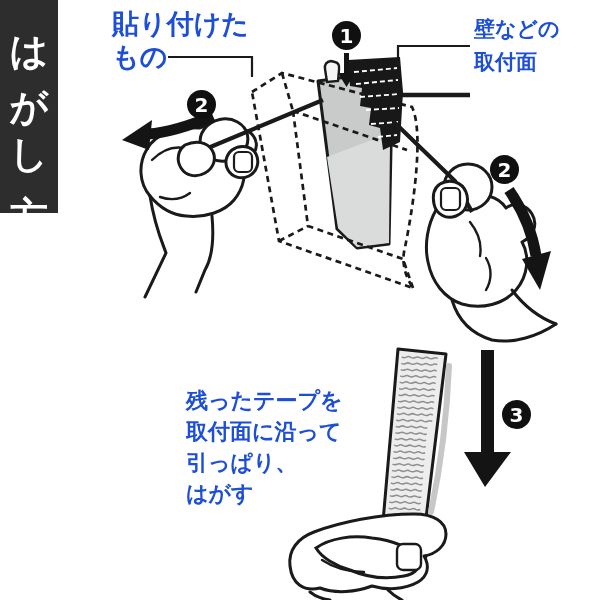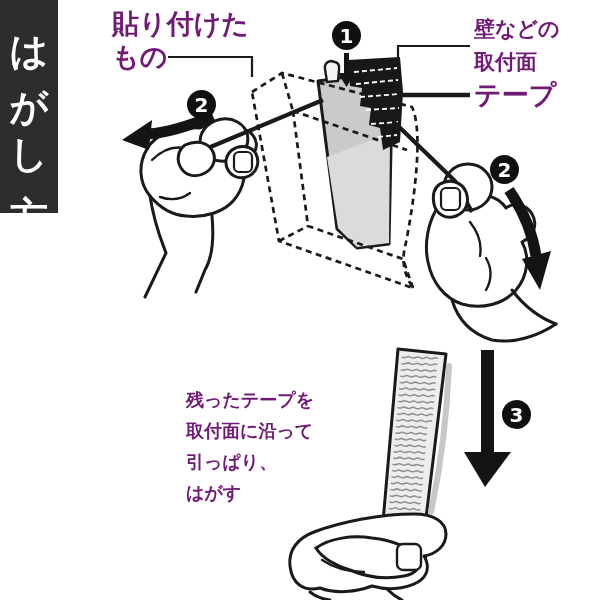--- a/index.html
+++ b/index.html
@@ -3,25 +3,25 @@
 <meta charset="utf-8">
 <style>
   html,body{margin:0;padding:0;background:#fff;}
   .stage{position:relative;width:600px;height:600px;background:#ffffff;overflow:hidden;
          font-family:"DejaVu Sans","Liberation Sans",sans-serif;color:#1c1c1c;}
   svg{position:absolute;left:0;top:0;}
   .banner{position:absolute;left:0;top:0;width:58px;height:213px;background:#2d2d2d;
           color:#ffffff;writing-mode:vertical-rl;text-orientation:upright;
           font-size:38px;font-weight:bold;line-height:58px;letter-spacing:8px;
           padding-top:9px;box-sizing:border-box;}
-  .lbl{position:absolute;font-weight:700;white-space:pre-line;color:#701a75;}
+  .lbl{position:absolute;font-weight:700;white-space:pre-line;color:#1d4ed8;}
   .lbl-attached{left:112px;top:7px;font-size:27px;line-height:33px;}
   .lbl-surface{left:474px;top:13px;font-size:21px;line-height:33px;}
   .lbl-tape{left:474px;top:80px;font-size:27px;line-height:30px;}
-  .lbl-instruction{left:186px;top:385px;font-size:18px;line-height:31px;font-family:Liberation Serif, serif;}
+  .lbl-instruction{left:186px;top:385px;font-size:22px;line-height:31px;}
   .badge{position:absolute;width:29px;height:29px;border-radius:50%;background:#101010;
          color:#fff;display:flex;align-items:center;justify-content:center;
          font-size:20px;font-weight:bold;}
   .badge-1{left:332px;top:21px;}
   .badge-2l{left:187px;top:90px;}
   .badge-2r{left:490px;top:155px;}
   .badge-3{left:502px;top:400px;}
 </style>
 </head>
 <body>
@@ -165,21 +165,20 @@
 </svg>
 
 <div class="banner">
   <span>はがし方</span>
 </div>
 
 <div class="lbl lbl-attached">貼り付けた
 もの</div>
 <div class="lbl lbl-surface">壁などの
 取付面</div>
-<div class="lbl lbl-tape">テープ</div>
 <div class="lbl lbl-instruction">残ったテープを
 取付面に沿って
 引っぱり、
 はがす</div>
 
 <div class="badge badge-1">
       <span>1</span>
     </div>
 <div class="badge badge-2l">
       <span>2</span>

